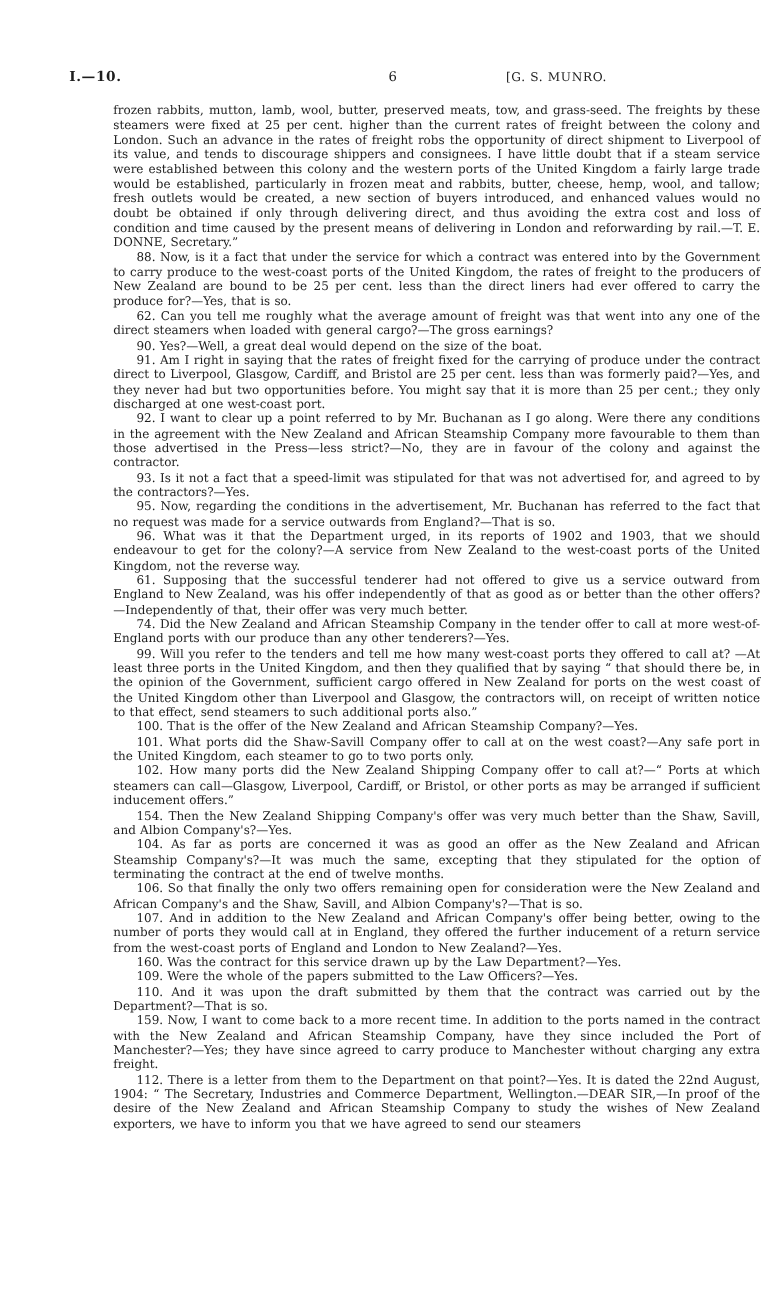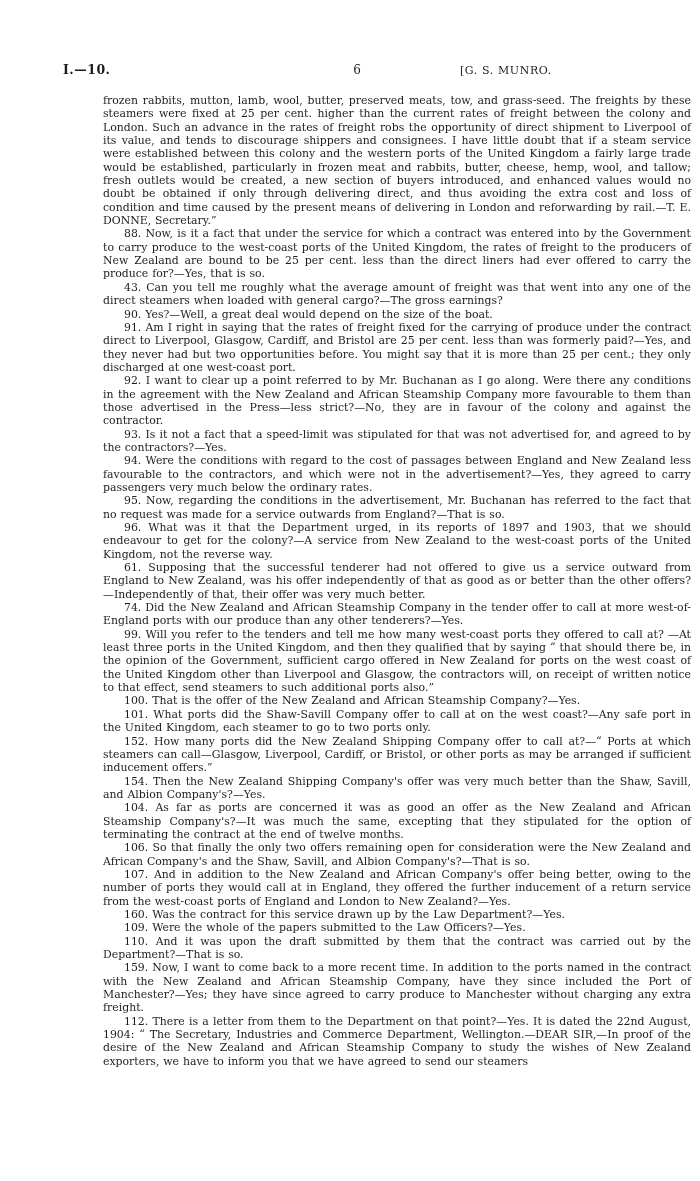--- a/index.html
+++ b/index.html
@@ -71,34 +71,33 @@
 
   <div class="running-header">
     <span class="hdr-left">I.—10.</span>
     <span class="hdr-center">6</span>
     <span class="hdr-right">[G. S. MUNRO.</span>
   </div>
 
   <div class="doc-body">
       <p class="para">frozen rabbits, mutton, lamb, wool, butter, preserved meats, tow, and grass-seed.  The freights by these steamers were fixed at 25 per cent. higher than the current rates of freight between the colony and London.  Such an advance in the rates of freight robs the opportunity of direct shipment to Liverpool of its value, and tends to discourage shippers and consignees.  I have little doubt that if a steam service were established between this colony and the western ports of the United Kingdom a fairly large trade would be established, particularly in frozen meat and rabbits, butter, cheese, hemp, wool, and tallow; fresh outlets would be created, a new section of buyers introduced, and enhanced values would no doubt be obtained if only through delivering direct, and thus avoiding the extra cost and loss of condition and time caused by the present means of delivering in London and reforwarding by rail.—T. E. DONNE, Secretary.”</p>
       <p class="para indent">88. Now, is it a fact that under the service for which a contract was entered into by the Government to carry produce to the west-coast ports of the United Kingdom, the rates of freight to the producers of New Zealand are bound to be 25 per cent. less than the direct liners had ever offered to carry the produce for?—Yes, that is so.</p>
-      <p class="para indent">43. Can you tell me roughly what the average amount of freight was that went into any one of the direct steamers when loaded with general cargo?—The gross earnings?</p>
+      <p class="para indent">62. Can you tell me roughly what the average amount of freight was that went into any one of the direct steamers when loaded with general cargo?—The gross earnings?</p>
       <p class="para indent">90. Yes?—Well, a great deal would depend on the size of the boat.</p>
       <p class="para indent">91. Am I right in saying that the rates of freight fixed for the carrying of produce under the contract direct to Liverpool, Glasgow, Cardiff, and Bristol are 25 per cent. less than was formerly paid?—Yes, and they never had but two opportunities before.  You might say that it is more than 25 per cent.; they only discharged at one west-coast port.</p>
       <p class="para indent">92. I want to clear up a point referred to by Mr. Buchanan as I go along.  Were there any conditions in the agreement with the New Zealand and African Steamship Company more favourable to them than those advertised in the Press—less strict?—No, they are in favour of the colony and against the contractor.</p>
       <p class="para indent">93. Is it not a fact that a speed-limit was stipulated for that was not advertised for, and agreed to by the contractors?—Yes.</p>
-      <p class="para indent">94. Were the conditions with regard to the cost of passages between England and New Zealand less favourable to the contractors, and which were not in the advertisement?—Yes, they agreed to carry passengers very much below the ordinary rates.</p>
       <p class="para indent">95. Now, regarding the conditions in the advertisement, Mr. Buchanan has referred to the fact that no request was made for a service outwards from England?—That is so.</p>
-      <p class="para indent">96. What was it that the Department urged, in its reports of 1897 and 1903, that we should endeavour to get for the colony?—A service from New Zealand to the west-coast ports of the United Kingdom, not the reverse way.</p>
+      <p class="para indent">96. What was it that the Department urged, in its reports of 1902 and 1903, that we should endeavour to get for the colony?—A service from New Zealand to the west-coast ports of the United Kingdom, not the reverse way.</p>
       <p class="para indent">61. Supposing that the successful tenderer had not offered to give us a service outward from England to New Zealand, was his offer independently of that as good as or better than the other offers?—Independently of that, their offer was very much better.</p>
       <p class="para indent">74. Did the New Zealand and African Steamship Company in the tender offer to call at more west-of-England ports with our produce than any other tenderers?—Yes.</p>
       <p class="para indent">99. Will you refer to the tenders and tell me how many west-coast ports they offered to call at? —At least three ports in the United Kingdom, and then they qualified that by saying “ that should there be, in the opinion of the Government, sufficient cargo offered in New Zealand for ports on the west coast of the United Kingdom other than Liverpool and Glasgow, the contractors will, on receipt of written notice to that effect, send steamers to such additional ports also.”</p>
       <p class="para indent">100. That is the offer of the New Zealand and African Steamship Company?—Yes.</p>
       <p class="para indent">101. What ports did the Shaw-Savill Company offer to call at on the west coast?—Any safe port in the United Kingdom, each steamer to go to two ports only.</p>
-      <p class="para indent">152. How many ports did the New Zealand Shipping Company offer to call at?—“ Ports at which steamers can call—Glasgow, Liverpool, Cardiff, or Bristol, or other ports as may be arranged if sufficient inducement offers.”</p>
+      <p class="para indent">102. How many ports did the New Zealand Shipping Company offer to call at?—“ Ports at which steamers can call—Glasgow, Liverpool, Cardiff, or Bristol, or other ports as may be arranged if sufficient inducement offers.”</p>
       <p class="para indent">154. Then the New Zealand Shipping Company's offer was very much better than the Shaw, Savill, and Albion Company's?—Yes.</p>
       <p class="para indent">104. As far as ports are concerned it was as good an offer as the New Zealand and African Steamship Company's?—It was much the same, excepting that they stipulated for the option of terminating the contract at the end of twelve months.</p>
       <p class="para indent">106. So that finally the only two offers remaining open for consideration were the New Zealand and African Company's and the Shaw, Savill, and Albion Company's?—That is so.</p>
       <p class="para indent">107. And in addition to the New Zealand and African Company's offer being better, owing to the number of ports they would call at in England, they offered the further inducement of a return service from the west-coast ports of England and London to New Zealand?—Yes.</p>
       <p class="para indent">160. Was the contract for this service drawn up by the Law Department?—Yes.</p>
       <p class="para indent">109. Were the whole of the papers submitted to the Law Officers?—Yes.</p>
       <p class="para indent">110. And it was upon the draft submitted by them that the contract was carried out by the Department?—That is so.</p>
       <p class="para indent">159. Now, I want to come back to a more recent time.  In addition to the ports named in the contract with the New Zealand and African Steamship Company, have they since included the Port of Manchester?—Yes; they have since agreed to carry produce to Manchester without charging any extra freight.</p>
       <p class="para indent">112. There is a letter from them to the Department on that point?—Yes.  It is dated the 22nd August, 1904: “ The Secretary, Industries and Commerce Department, Wellington.—DEAR SIR,—In proof of the desire of the New Zealand and African Steamship Company to study the wishes of New Zealand exporters, we have to inform you that we have agreed to send our steamers</p>
     </div>

